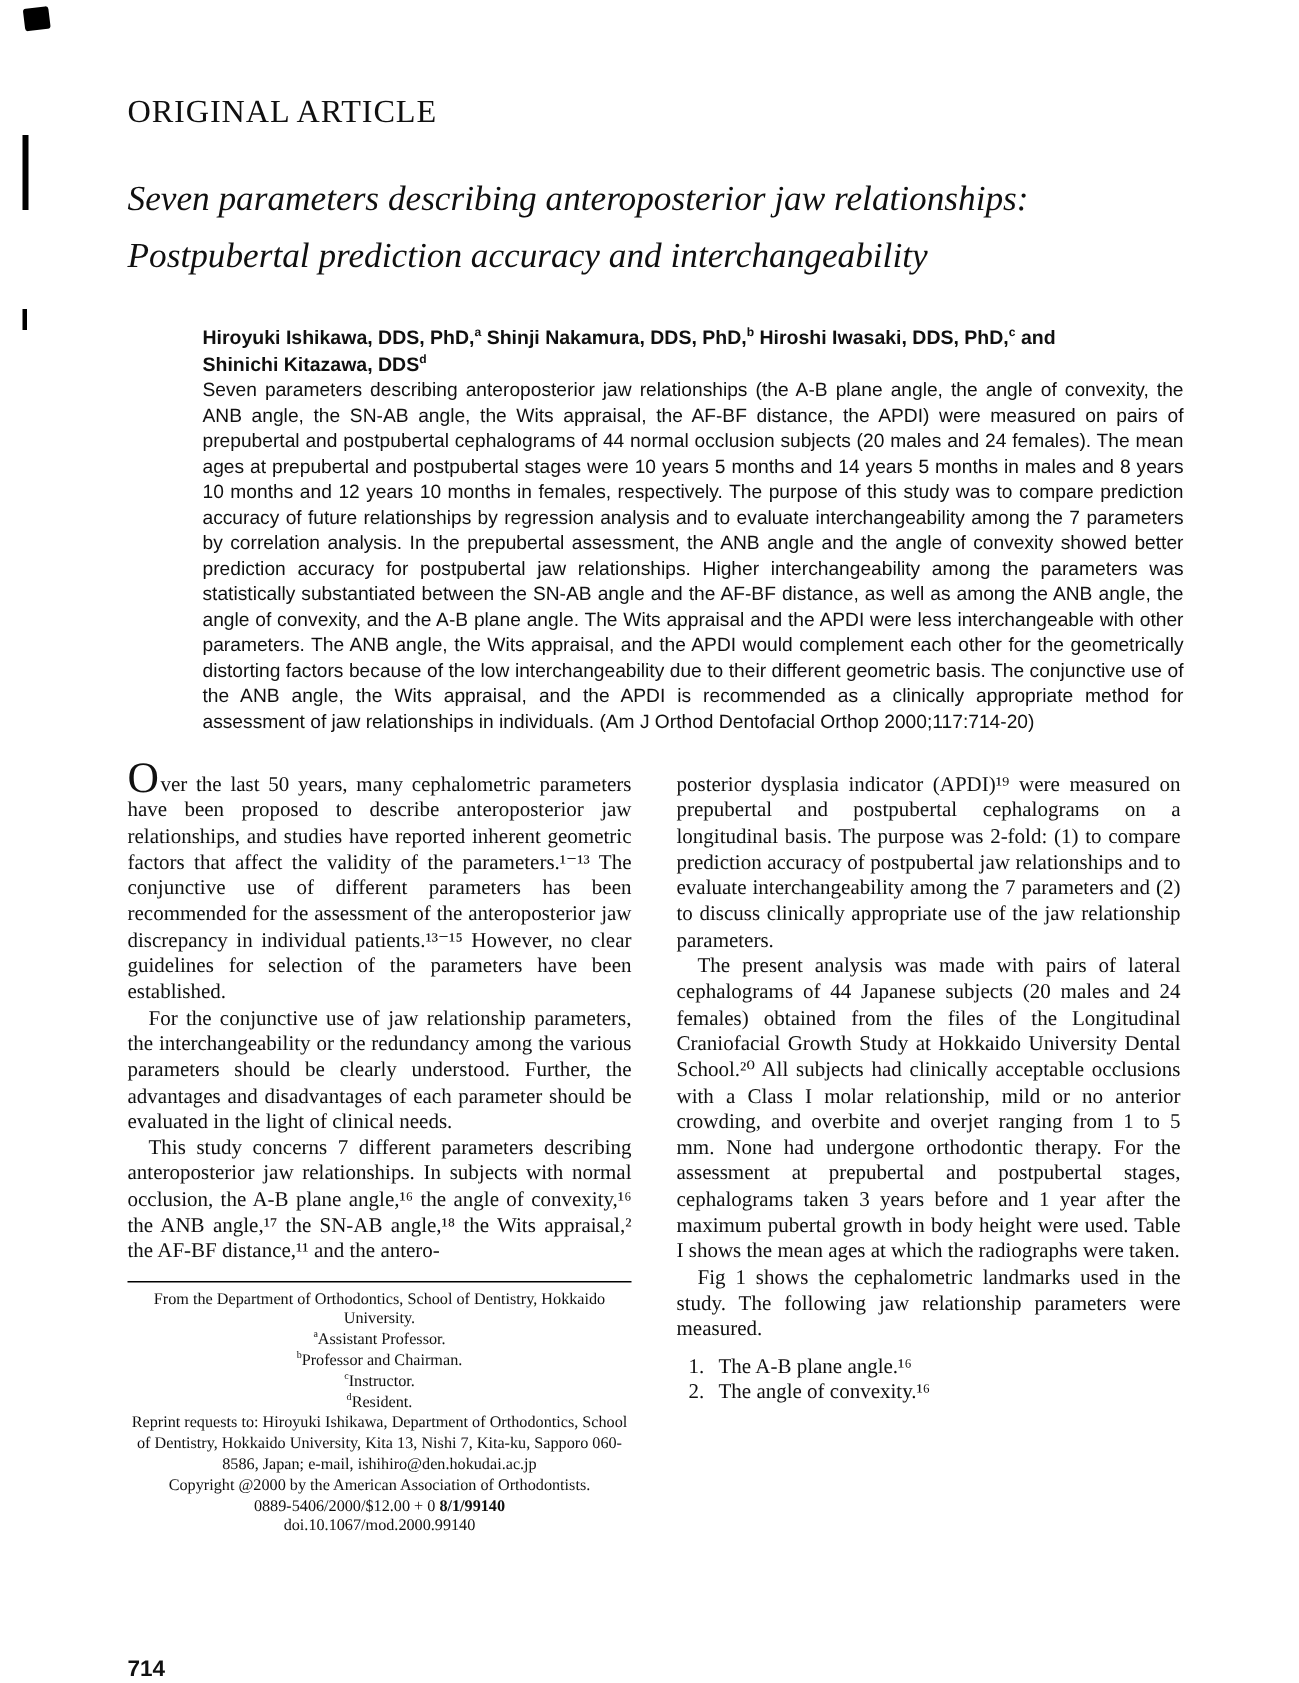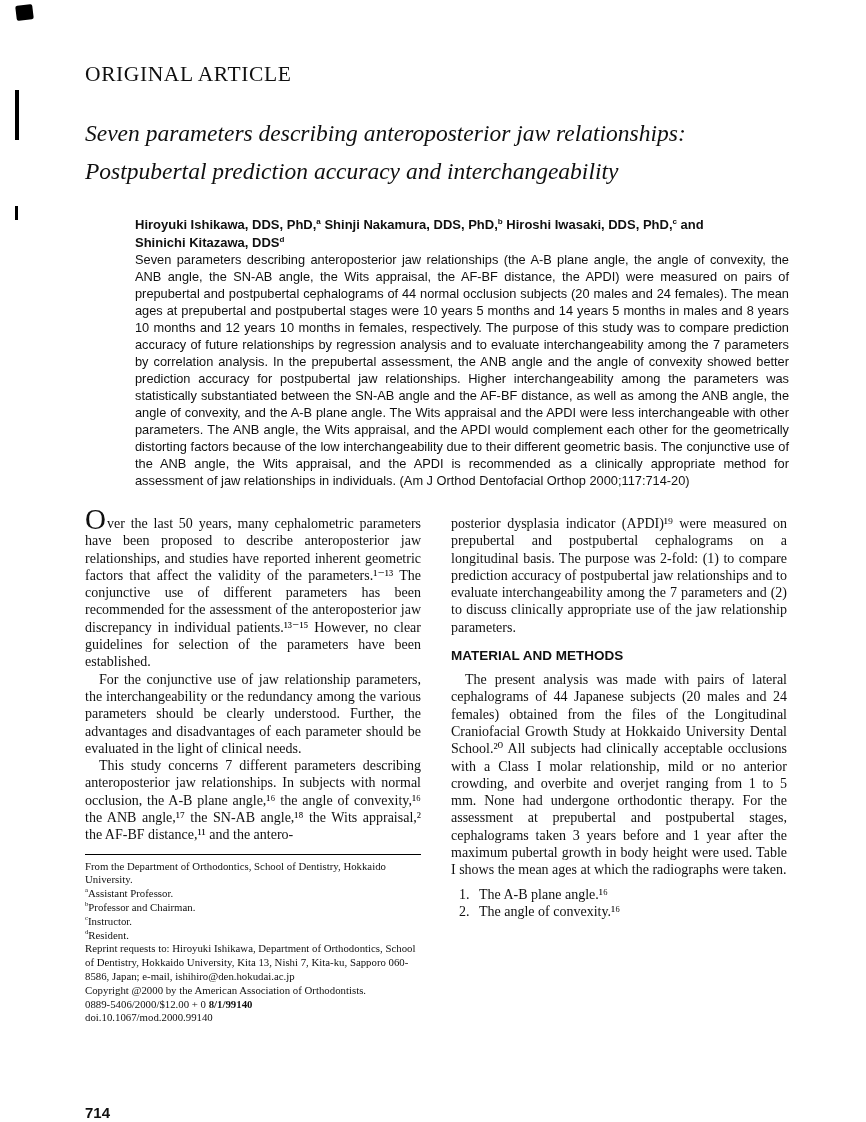--- a/index.html
+++ b/index.html
@@ -51,21 +51,21 @@
     margin:12px 0 7px 0;
     font:700 13.5px/16px "Liberation Sans","DejaVu Sans",sans-serif;
     text-align:left;
   }
   .num-list { margin-top:7px; }
   .num-item { display:flex; margin-left:8px; text-align:left; }
   .num-item .li-num { width:20px; flex:0 0 20px; }
 
   .footnote-rule { border:none; border-top:1px solid #000; margin:10px 0 5px 0; width:336px; }
   .footnotes { font:400 10.8px/13.8px "Liberation Serif","DejaVu Serif",serif; text-align:left; }
-  .fn { margin:0; }
+  .fn { margin:0;text-align:center; }
   .fn b { font-weight:700; }
 
   .page-number {
     position:absolute; left:85px; top:1104px;
     font:700 15px/18px "Liberation Sans","DejaVu Sans",sans-serif;
   }
 </style>
 </head>
 <body>
 
@@ -109,22 +109,22 @@
           <p class="fn"><sup>d</sup><span>Resident.</span></p>
           <p class="fn">Reprint requests to: Hiroyuki Ishikawa, Department of Orthodontics, School of Dentistry, Hokkaido University, Kita 13, Nishi 7, Kita-ku, Sapporo 060-8586, Japan; e-mail, ishihiro@den.hokudai.ac.jp</p>
           <p class="fn">Copyright @2000 by the American Association of Orthodontists.</p>
           <p class="fn"><span>0889-5406/2000/$12.00 + 0 </span><b>8/1/99140</b></p>
           <p class="fn">doi.10.1067/mod.2000.99140</p>
         </div>
       </div>
 
       <div class="col">
         <p class="body-p">posterior dysplasia indicator (APDI)¹⁹ were measured on prepubertal and postpubertal cephalograms on a longitudinal basis. The purpose was 2-fold: (1) to compare prediction accuracy of postpubertal jaw relationships and to evaluate interchangeability among the 7 parameters and (2) to discuss clinically appropriate use of the jaw relationship parameters.</p>
-        <h3 class="section-heading">MATERIAL AND METHODS</h3>
         <p class="body-p indent">The present analysis was made with pairs of lateral cephalograms of 44 Japanese subjects (20 males and 24 females) obtained from the files of the Longitudinal Craniofacial Growth Study at Hokkaido University Dental School.²⁰ All subjects had clinically acceptable occlusions with a Class I molar relationship, mild or no anterior crowding, and overbite and overjet ranging from 1 to 5 mm. None had undergone orthodontic therapy. For the assessment at prepubertal and postpubertal stages, cephalograms taken 3 years before and 1 year after the maximum pubertal growth in body height were used. Table I shows the mean ages at which the radiographs were taken.</p>
+        <p class="body-p indent">Fig 1 shows the cephalometric landmarks used in the study. The following jaw relationship parameters were measured.</p>
 
         <div class="num-list">
           <div class="num-item">
               <span class="li-num">1.</span>
               <span>The A-B plane angle.¹⁶</span>
             </div>
           <div class="num-item">
               <span class="li-num">2.</span>
               <span>The angle of convexity.¹⁶</span>
             </div>

